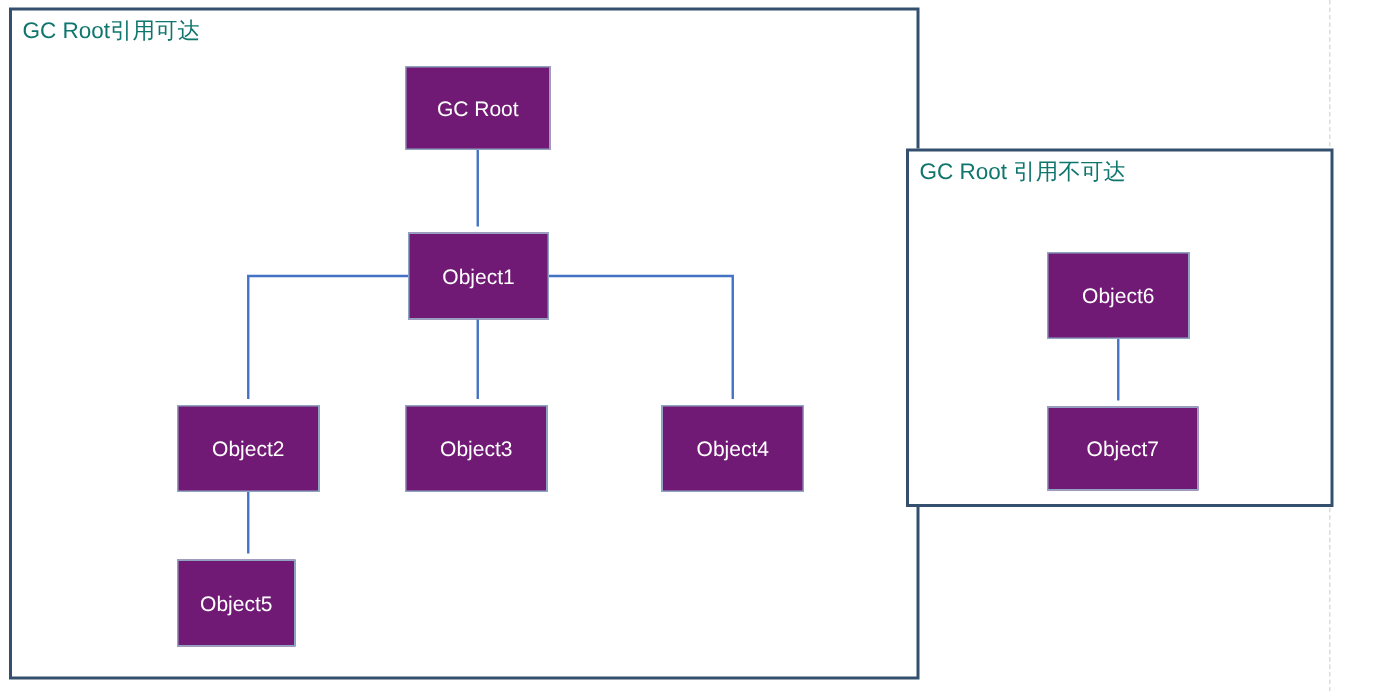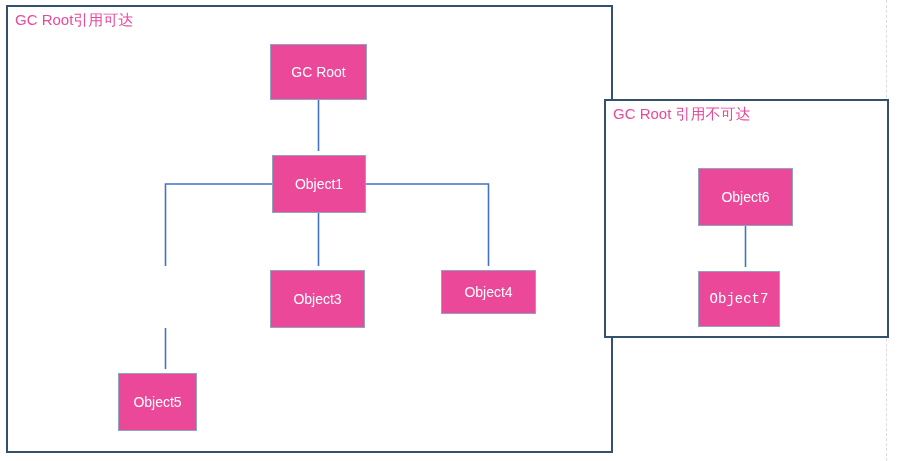--- a/index.html
+++ b/index.html
@@ -38,44 +38,44 @@
   .panel-unreachable {
     left: 604px;
     top: 99px;
     width: 285px;
     height: 239px;
   }
   .panel-title {
     position: absolute;
     left: 7px;
     top: 4px;
-    color: #ec4899;
+    color: #0f766e;
     font-size: 15px;
     white-space: nowrap;
   }
   .node {
     position: absolute;
-    background: #ec4899;
+    background: #701a75;
     border: 1px solid #8fa3c2;
     box-sizing: border-box;
     color: #ffffff;
     font-size: 14px;
     display: flex;
     align-items: center;
     justify-content: center;
     text-align: center;
   }
   .node-gc-root  { left: 270px; top: 44px;  width: 97px; height: 56px; }
   .node-object1  { left: 272px; top: 155px; width: 94px; height: 58px; text-align: center; }
   .node-object2  { left: 118px; top: 270px; width: 95px; height: 58px; }
   .node-object3  { left: 270px; top: 270px; width: 95px; height: 58px; }
-  .node-object4  { left: 441px; top: 270px; width: 95px; height: 44px; }
+  .node-object4  { left: 441px; top: 270px; width: 95px; height: 58px; }
   .node-object5  { left: 118px; top: 373px; width: 79px; height: 58px; }
   .node-object6  { left: 698px; top: 168px; width: 95px; height: 58px; }
-  .node-object7  { left: 698px; top: 271px; width: 82px; height: 56px; font-family: Liberation Mono, monospace; }
+  .node-object7  { left: 698px; top: 271px; width: 101px; height: 56px; }
   .connectors-layer {
     position: absolute;
     left: 0;
     top: 0;
     width: 923px;
     height: 461px;
     pointer-events: none;
   }
   .connectors-layer path {
     fill: none;
@@ -106,20 +106,21 @@
     <path d="M318.5 100 L318.5 151" marker-end="url(#arrowhead)" stroke="#4472c4"></path>
     <path d="M272 184 L165.5 184 L165.5 266" marker-end="url(#arrowhead)" stroke="#4472c4"></path>
     <path d="M318.5 213 L318.5 266" marker-end="url(#arrowhead)" stroke="#4472c4"></path>
     <path d="M366 184 L488.5 184 L488.5 266" marker-end="url(#arrowhead)" stroke="#4472c4"></path>
     <path d="M165.5 328 L165.5 369" marker-end="url(#arrowhead)" stroke="#4472c4"></path>
     <path d="M745.5 214 L745.5 267" marker-end="url(#arrowhead)" stroke="#4472c4"></path>
   </svg>
 
   <div class="node node-gc-root">GC Root</div>
   <div class="node node-object1">Object1</div>
+  <div class="node node-object2">Object2</div>
   <div class="node node-object3">Object3</div>
   <div class="node node-object4">Object4</div>
   <div class="node node-object5">Object5</div>
 
   <div class="node node-object6">Object6</div>
   <div class="node node-object7">Object7</div>
 
 </div>
 
 </body></html>

